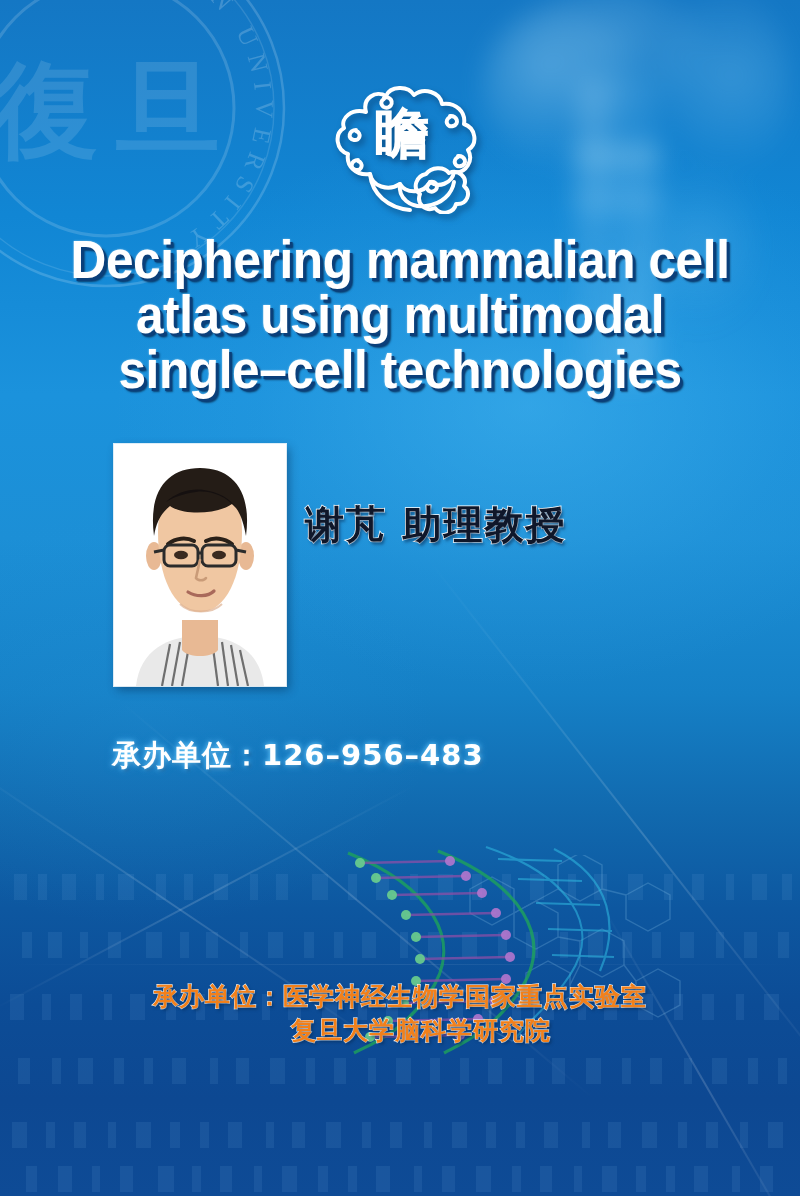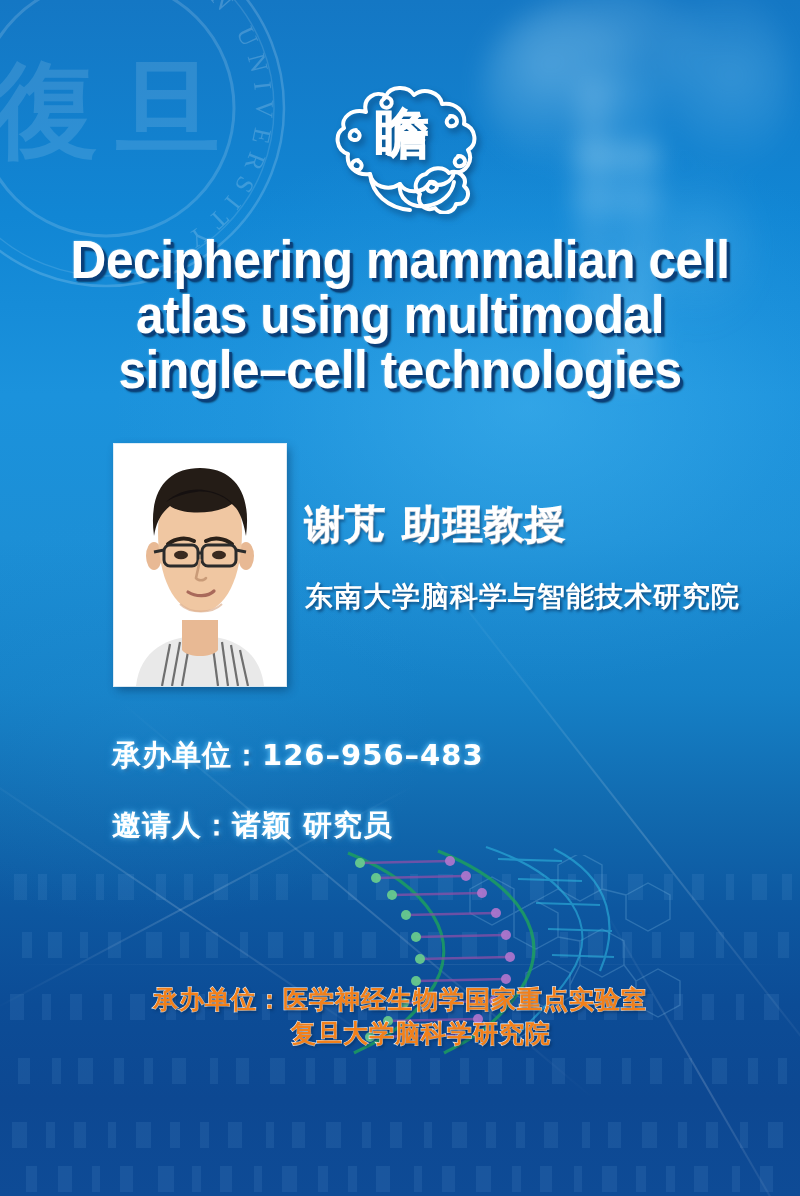--- a/index.html
+++ b/index.html
@@ -166,21 +166,21 @@
     overflow: hidden;
   }
   .portrait svg { width: 100%; height: 100%; display: block; }
 
   
   .speaker-name {
     position: absolute;
     left: 305px; top: 498px;
     font-size: 39px;
     font-weight: bold;
-    color: #ffffff;
+    color: #0f172a;
     letter-spacing: 2px;
     -webkit-text-stroke: 1.5px #ffffff;
     paint-order: stroke fill;
     text-shadow: 2px 3px 3px rgba(8,45,88,0.55);
     font-family: "DejaVu Sans", "Liberation Sans", sans-serif;
   }
   .speaker-affil {
     position: absolute;
     left: 305px; top: 578px;
     font-size: 28px;
@@ -209,21 +209,21 @@
   }
   .info .row { display: block; white-space: nowrap; }
   .info .indent { padding-left: 130px; }
   .info .gap { margin-top: 16px; display: block; }
 
   
   .organizers {
     position: absolute;
     left: 0; right: 0; top: 982px;
     text-align: center;
-    font-family: Liberation Sans, sans-serif;
+    font-family: Liberation Mono, monospace;
     font-weight: bold;
     font-size: 25px;
     line-height: 34px;
     color: #f2801a;
     letter-spacing: 1px;
     -webkit-text-stroke: 1.1px #ffffff;
     paint-order: stroke fill;
     text-shadow: 2px 2px 3px rgba(6,38,76,0.55);
   }
   .organizers .row { display: block; white-space: nowrap; }
@@ -600,25 +600,23 @@
 
       <path d="M86,116 L82,134 C 84,137 90,137 92,134" stroke="#c99b78" stroke-width="2.6" fill="none" stroke-linecap="round"></path>
 
       <path d="M74,148 C 82,153 94,153 100,147" stroke="#a9695a" stroke-width="3.2" fill="none" stroke-linecap="round"></path>
 
       <path d="M66,160 C 76,170 98,170 108,160" stroke="#ddb091" stroke-width="2" fill="none" opacity="0.7"></path>
     </svg>
   </div>
 
   <div class="speaker-name">谢芃 助理教授</div>
-  <div class="speaker-affil">东南大学脑科学与智能技术研究院</div>
 
   <div class="info">
     <span class="row gap"><span>承办单位：</span><span>126–956–483</span></span>
-    <span class="row gap"><span>邀请人：</span><span>诸颖 研究员</span></span>
   </div>
 
   <div class="organizers">
     <span class="row r1">承办单位：医学神经生物学国家重点实验室</span>
     <span class="row r3">复旦大学脑科学研究院</span>
   </div>
 
 </div>
 
 </body></html>

